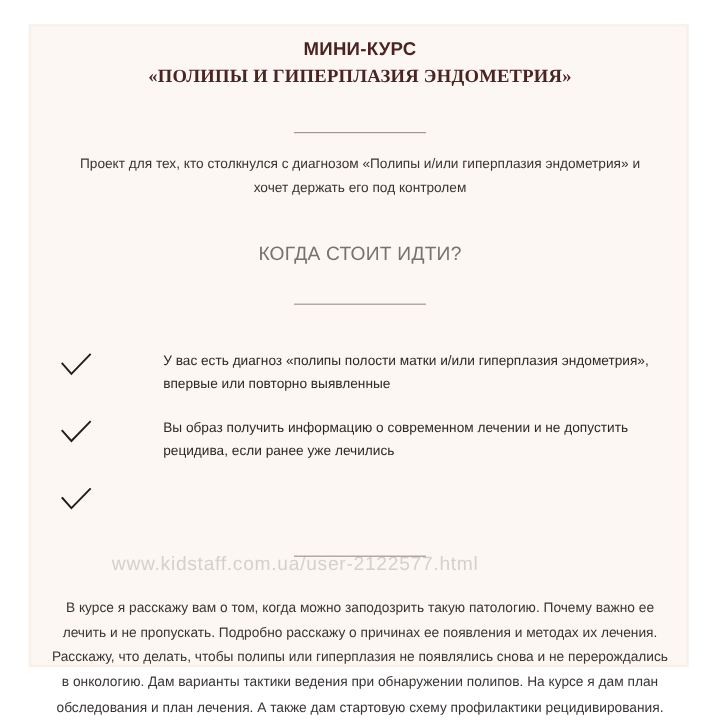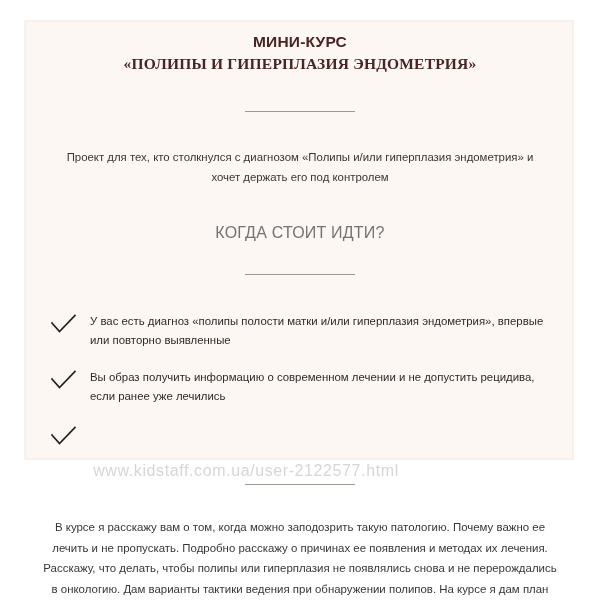--- a/index.html
+++ b/index.html
@@ -19,21 +19,21 @@
     background: #ffffff;
     overflow: hidden;
   }
 
   
   #card {
     position: absolute;
     left: 25px;
     top: 21px;
     width: 548px;
-    height: 438px;
+    height: 534px;
     background: #fdf7f3;
     box-sizing: border-box;
     border: 1px solid #f7eee8;
     box-shadow: 0 0 0 1px rgba(245,235,228,0.7);
   }
 
   .inner {
     position: absolute;
     left: 0;
     top: 0;
@@ -67,21 +67,21 @@
     display: inline-block;
     width: 110px;
     height: 0;
     border-top: 1px solid #a09890;
     vertical-align: middle;
   }
 
   .divider-1 { margin-top: 27px; }
 
   .lead {
-    margin: 28px auto 0 auto;
+    margin: 8px auto 0 auto;
     width: 470px;
     text-align: center;
     font-size: 11.4px;
     line-height: 1.72;
     color: #3a3533;
   }
 
   .section-heading {
     margin-top: 37px;
     text-align: center;
@@ -116,20 +116,21 @@
     margin-top: 2px;
   }
 
   .check-icon svg { display: block; }
 
   .check-text {
     font-size: 11.4px;
     line-height: 1.62;
     color: #2e2a28;
     padding-top: 0px;
+    margin-left: 46px;
   }
 
   .divider-3 { margin-top: 27px; }
 
   .closing {
     margin: 24px auto 0 auto;
     width: 516px;
     text-align: center;
     font-size: 11.45px;
     line-height: 1.80;

